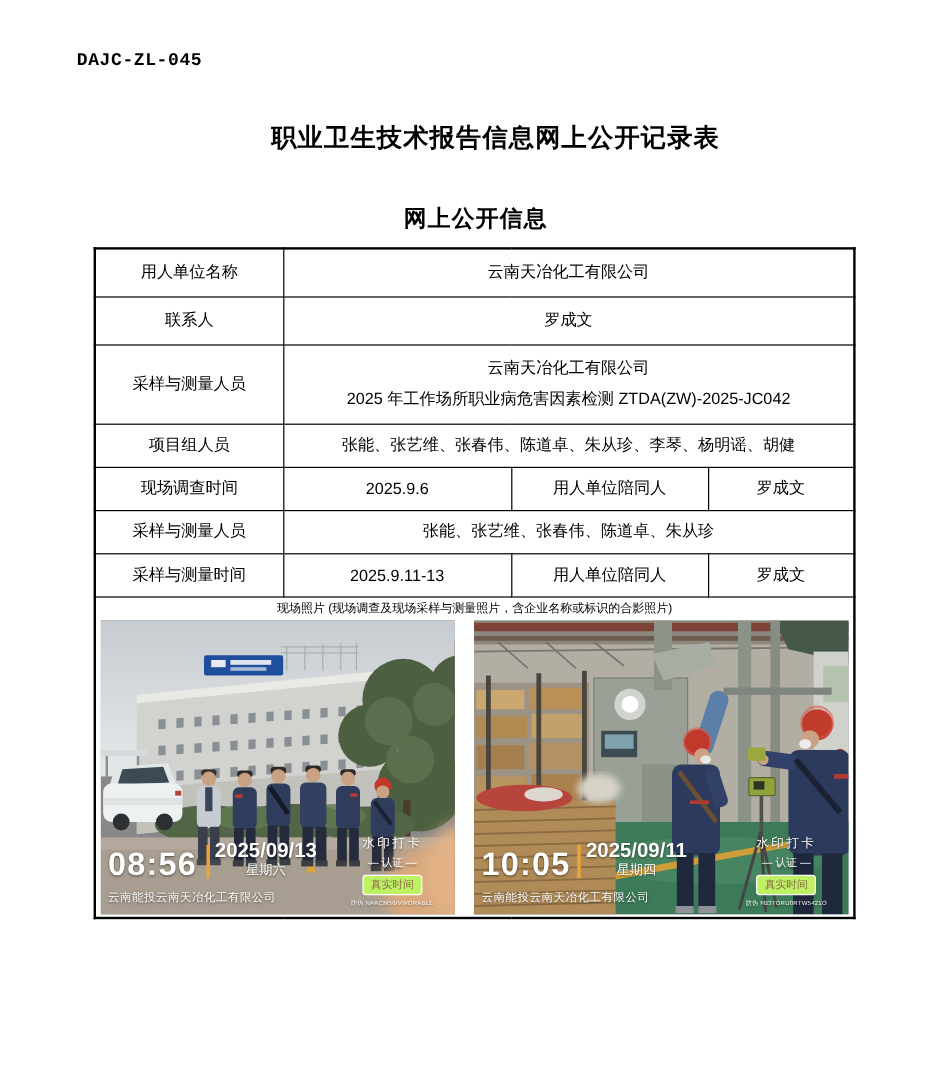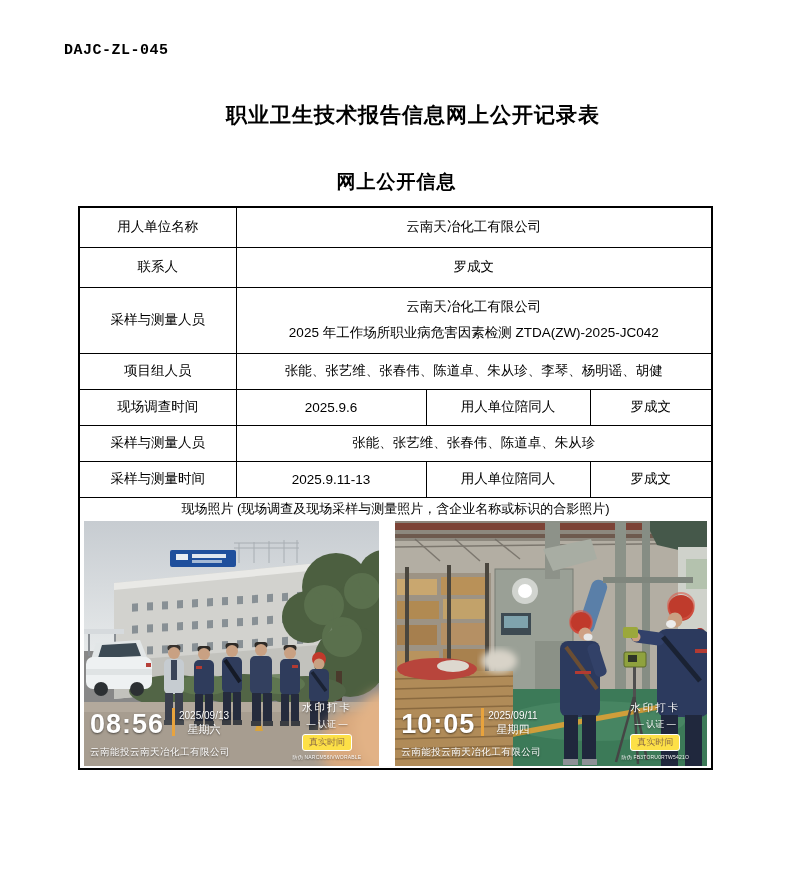--- a/index.html
+++ b/index.html
@@ -35,51 +35,51 @@
   }
   tr.h40 td { height: 40px; }
   tr.h66 td { height: 66px; }
   tr.h36 td { height: 36px; }
   .two-line div { line-height: 1.95; }
   td.caption-cell {
     text-align: left; vertical-align: top;
     padding: 3px 0 0 1px;
     border-bottom: 3px solid #000;
   }
-  .caption-text { font-size: 13px; padding-left: 0; }
+  .caption-text { font-size: 10px; padding-left: 0; }
 
   .photos-row { display: flex; gap: 16px; margin-top: 3px; }
   .photo { position: relative; height: 245px; overflow: hidden; background:#888; }
   .photo.left  { width: 306px; }
   .photo.right { width: 323px; }
   .photo svg { position:absolute; inset:0; display:block; }
 
   
   .wm { position:absolute; inset:0; color:#fff; text-shadow: 0 1px 2px rgba(0,0,0,.55); }
   .wm-time {
     position:absolute; left:6px; bottom:26px;
     font-size:27px; font-weight:bold; letter-spacing:1px;
   }
   .wm-bar { position:absolute; width:3px; height:28px; background:#e8a33d; bottom:30px; }
   .photo.left  .wm-bar { left:88px; }
   .photo.right .wm-bar { left:86px; }
   .wm-dateblock { position:absolute; bottom:29px; line-height:1.25; }
   .photo.left  .wm-dateblock { left:95px; }
   .photo.right .wm-dateblock { left:93px; }
-  .wm-date { font-size:10px; font-weight:normal; }
+  .wm-date { font-size:17px; font-weight:bold; }
   .wm-week { font-size:11px; }
   .wm-company { position:absolute; left:6px; bottom:7px; font-size:9.5px; letter-spacing:0.5px; }
   .wm-right {
     position:absolute; right:18px; bottom:6px;
     display:flex; flex-direction:column; align-items:center; gap:3px;
   }
   .wm-stamp-title { font-size:10.5px; letter-spacing:2px; }
   .wm-stamp-sub { font-size:9px; }
   .wm-badge {
-    background:#fde047; color:#8a6a45; text-shadow:none;
+    background:#bef264; color:#8a6a45; text-shadow:none;
     font-size:9px; padding:1px 6px; border-radius:3px; border:1px solid #fff;
   }
   .wm-code { font-size:5px; letter-spacing:0.2px; opacity:.95; }
 </style>
 </head>
 <body>
 
 <div class="doc-code">DAJC-ZL-045</div>
 <div class="page-title">职业卫生技术报告信息网上公开记录表</div>
 <div class="page-subtitle">网上公开信息</div>

